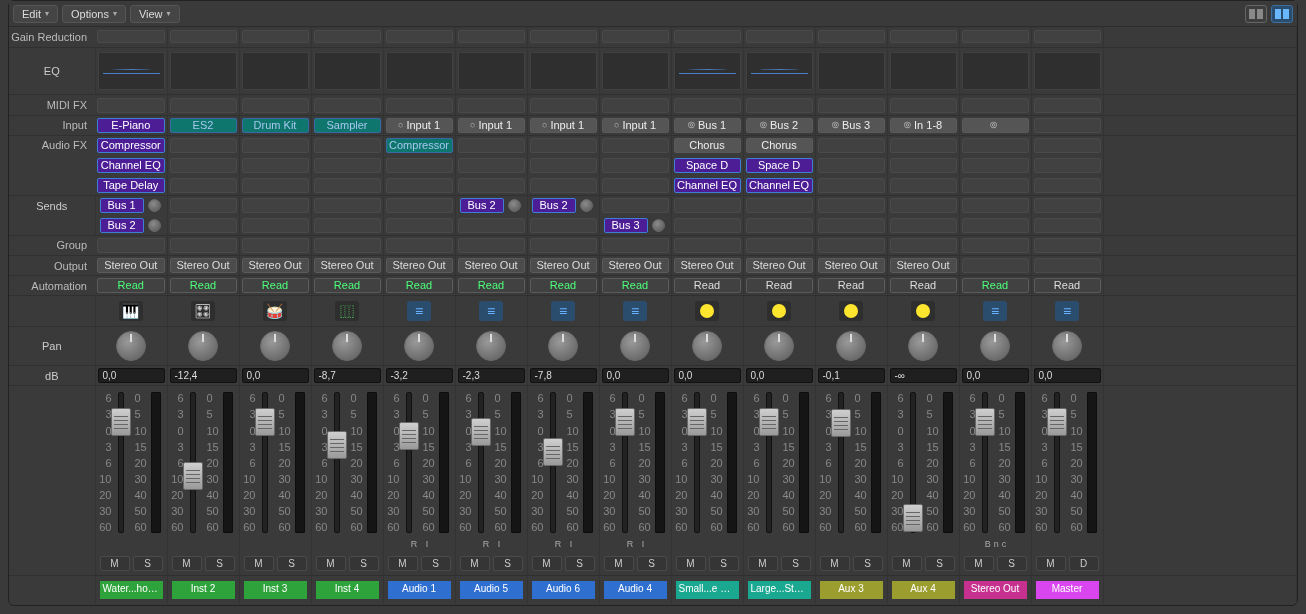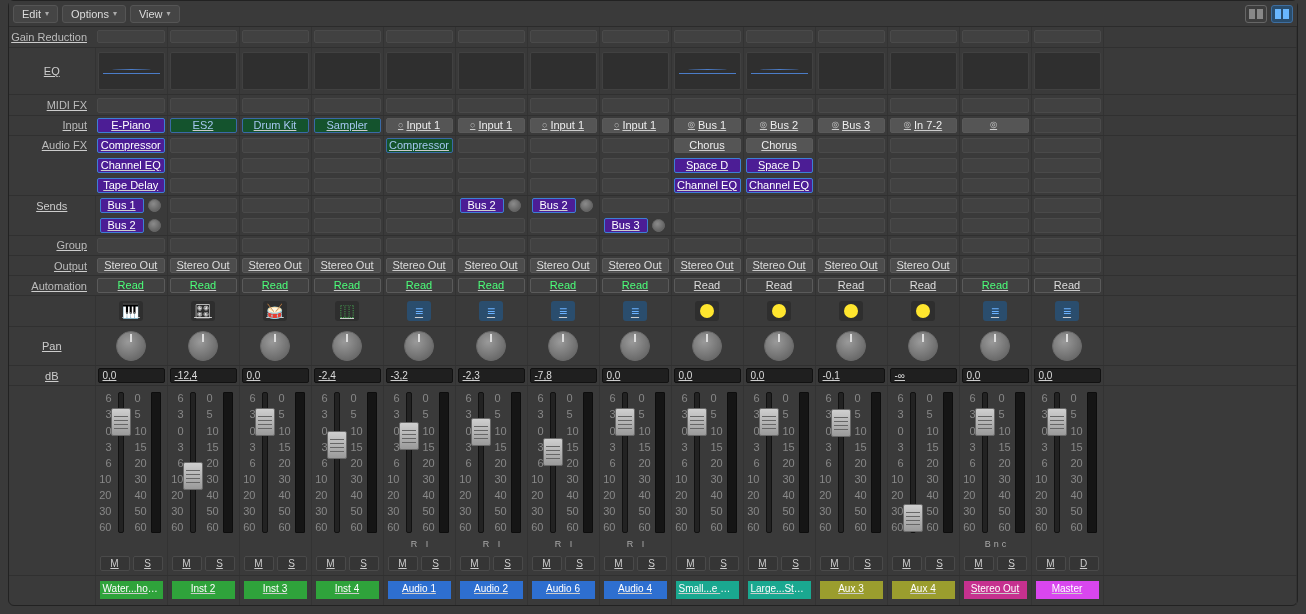--- a/index.html
+++ b/index.html
@@ -33,21 +33,21 @@
 }
 .view-toggle .glyph { width: 14px; height: 10px; display: flex; gap: 2px; }
 .view-toggle .col { flex: 1; background: currentColor; }
 .view-toggle.off { color: #888; background: #3d3d3d; }
 .view-toggle.on  { color: #69b7ff; background: #2a4d6d; border-color: #3d6ea0; }
 
 
 .grid { flex: 1; overflow: hidden; position: relative; }
 table.mix {
   border-collapse: collapse; table-layout: fixed;
-  width: 100%; height: 100%; text-decoration: underline;
+  width: 100%; height: 100%;
 }
 table.mix td, table.mix th {
   padding: 0; vertical-align: middle; text-align: center;
   border-right: 1px solid #333;
 }
 col.labelcol { width: 86px; }
 col.chan { width: 72px; }
 col.filler { width: auto; }
 
 tr.row { height: 18px; }
@@ -60,21 +60,21 @@
 
 .slot {
   margin: 1px 2px; padding: 1px 2px; height: 15px; line-height: 13px;
   background: #4c4c4c; border: 1px solid #5a5a5a; border-radius: 2px;
   color: #ddd; font-size: 10px; overflow: hidden; white-space: nowrap;
   text-overflow: ellipsis; cursor: pointer; display: flex;
   align-items: center; justify-content: center; gap: 3px;
 }
 .slot.empty { background: #414141; border-color: #4a4a4a; color: transparent; }
 .slot.blue  { background: #4c1d95; border-color: #3d7fd4; color: #fff; }
-.slot.blue-dim { background: #14532d; border-color: #3a6aa6; color: #a5c7ef; }
+.slot.blue-dim { background: #0f766e; border-color: #3a6aa6; color: #a5c7ef; }
 .slot.gray  { background: #555; color: #eee; }
 .slot.read-green { background: #414141; color: #4cff7a; }
 .slot.read-plain { background: #414141; color: #ddd; }
 .slot .ico { font-size: 9px; color: #bbb; }
 
 tr.eq { height: 42px; }
 .eq-cell {
   margin: 2px; height: 38px; background: #2f2f2f; border: 1px solid #414141;
   border-radius: 2px; position: relative;
 }
@@ -467,21 +467,21 @@
             </td>
             <td>
               <div class="slot gray">
                 <span class="ico">⦾</span>
                 <span>Bus 3</span>
               </div>
             </td>
             <td>
               <div class="slot gray">
                 <span class="ico">⦾</span>
-                <span>In 7-2</span>
+                <span>In 1-8</span>
               </div>
             </td>
             <td>
               <div class="slot gray">
                 <span class="ico">⦾</span>
                 <span></span>
               </div>
             </td>
             <td>
               <div class="slot empty">
@@ -1202,21 +1202,21 @@
             <td>
               <div class="db-val">0,0</div>
             </td>
             <td>
               <div class="db-val">-12,4</div>
             </td>
             <td>
               <div class="db-val">0,0</div>
             </td>
             <td>
-              <div class="db-val">-2,4</div>
+              <div class="db-val">-8,7</div>
             </td>
             <td>
               <div class="db-val">-3,2</div>
             </td>
             <td>
               <div class="db-val">-2,3</div>
             </td>
             <td>
               <div class="db-val">-7,8</div>
             </td>
@@ -1827,21 +1827,21 @@
             <td style="padding: 0px;">
               <div class="name c-green">Inst 3</div>
             </td>
             <td style="padding: 0px;">
               <div class="name c-green">Inst 4</div>
             </td>
             <td style="padding: 0px;">
               <div class="name c-blue">Audio 1</div>
             </td>
             <td style="padding: 0px;">
-              <div class="name c-blue">Audio 2</div>
+              <div class="name c-blue">Audio 5</div>
             </td>
             <td style="padding: 0px;">
               <div class="name c-blue">Audio 6</div>
             </td>
             <td style="padding: 0px;">
               <div class="name c-blue">Audio 4</div>
             </td>
             <td style="padding: 0px;">
               <div class="name c-teal">Small...e Hall</div>
             </td>

